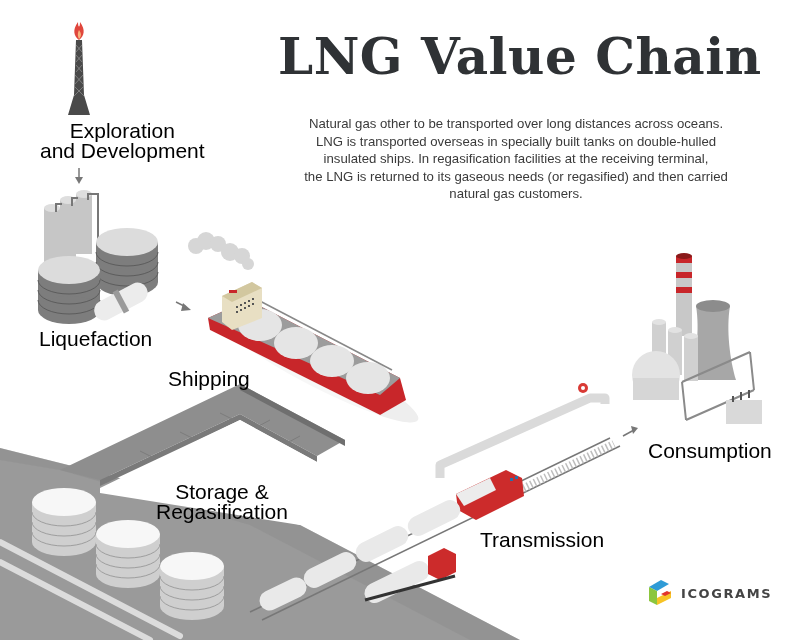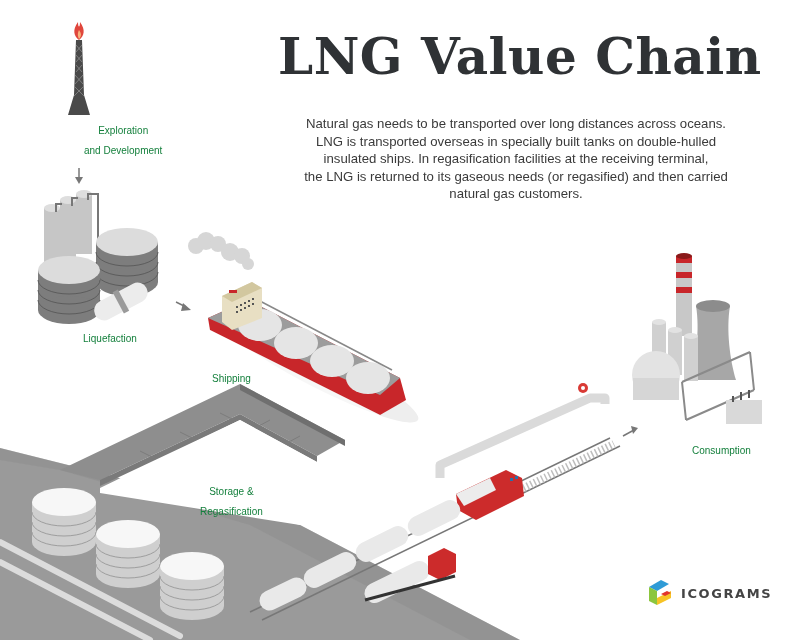--- a/index.html
+++ b/index.html
@@ -2,21 +2,21 @@
 <html><head>
 <meta charset="utf-8">
 <style>
   html, body { margin:0; padding:0; background:#ffffff; }
   body { width:800px; height:640px; position:relative; overflow:hidden; font-family:"Liberation Sans", sans-serif; color:#333; }
   .abs { position:absolute;text-align:center; }
   #scene { position:absolute; left:0; top:0; width:800px; height:640px; }
   .title { left:278px; top:32px; font-family:"DejaVu Serif", serif; font-weight:bold; font-size:50px; color:#2f3235; letter-spacing:0.5px; white-space:nowrap; line-height:1; }
   .desc { left:281px; top:115px; width:470px; font-size:13.2px; line-height:17.5px; color:#3a3a3a; }
   .desc span { display:block; white-space:nowrap; }
-  .label { font-size:10px; line-height:20px; color:#15803d; white-space:nowrap;margin-left:44px; }
+  .label { font-size:21px; line-height:20px; color:#000000; white-space:nowrap; }
   .label span { display:block; }
   .logo { left:647px; top:578px; display:flex; align-items:center; }
   .logo-text { font-family:"DejaVu Sans", sans-serif; font-weight:bold; font-size:13px; letter-spacing:1.6px; color:#444; margin-left:4px; }
 </style>
 </head>
 <body>
 
 <svg id="scene" viewBox="0 0 800 640" xmlns="http://www.w3.org/2000/svg">
 
   <g>
@@ -204,21 +204,21 @@
         <line x1="733" y1="396" x2="733" y2="402"></line>
         <line x1="741" y1="392" x2="741" y2="400"></line>
         <line x1="749" y1="390" x2="749" y2="398"></line>
       </g>
   </g>
 </svg>
 
 <div class="abs title">LNG Value Chain</div>
 
 <div class="abs desc">
-  <span>Natural gas needs to be transported over long distances across oceans.</span>
+  <span>Natural gas other to be transported over long distances across oceans.</span>
   <span>LNG is transported overseas in specially built tanks on double-hulled</span>
   <span>insulated ships. In regasification facilities at the receiving terminal,</span>
   <span>the LNG is returned to its gaseous needs (or regasified) and then carried</span>
   <span>natural gas customers.</span>
 </div>
 
 <div class="abs label" style="left:40px;top:121px;">
   <span>Exploration</span>
   <span>and Development</span>
 </div>
@@ -226,20 +226,21 @@
   <span>Liquefaction</span>
 </div>
 <div class="abs label" style="left:168px;top:369px;">
   <span>Shipping</span>
 </div>
 <div class="abs label" style="left:156px;top:482px;">
   <span>Storage &amp;</span>
   <span>Regasification</span>
 </div>
 <div class="abs label" style="left:480px;top:530px;">
+  <span>Transmission</span>
 </div>
 <div class="abs label" style="left:648px;top:441px;">
   <span>Consumption</span>
 </div>
 
 <div class="abs logo">
   <svg width="30" height="30" viewBox="0 0 30 30">
     <polygon points="2,9 14,2 22,6 10,13" fill="#2f9bd6"></polygon>
     <polygon points="2,9 10,13 10,27 2,23" fill="#8cc63e"></polygon>
     <polygon points="10,27 10,20 24,13 24,20" fill="#f7c325"></polygon>

